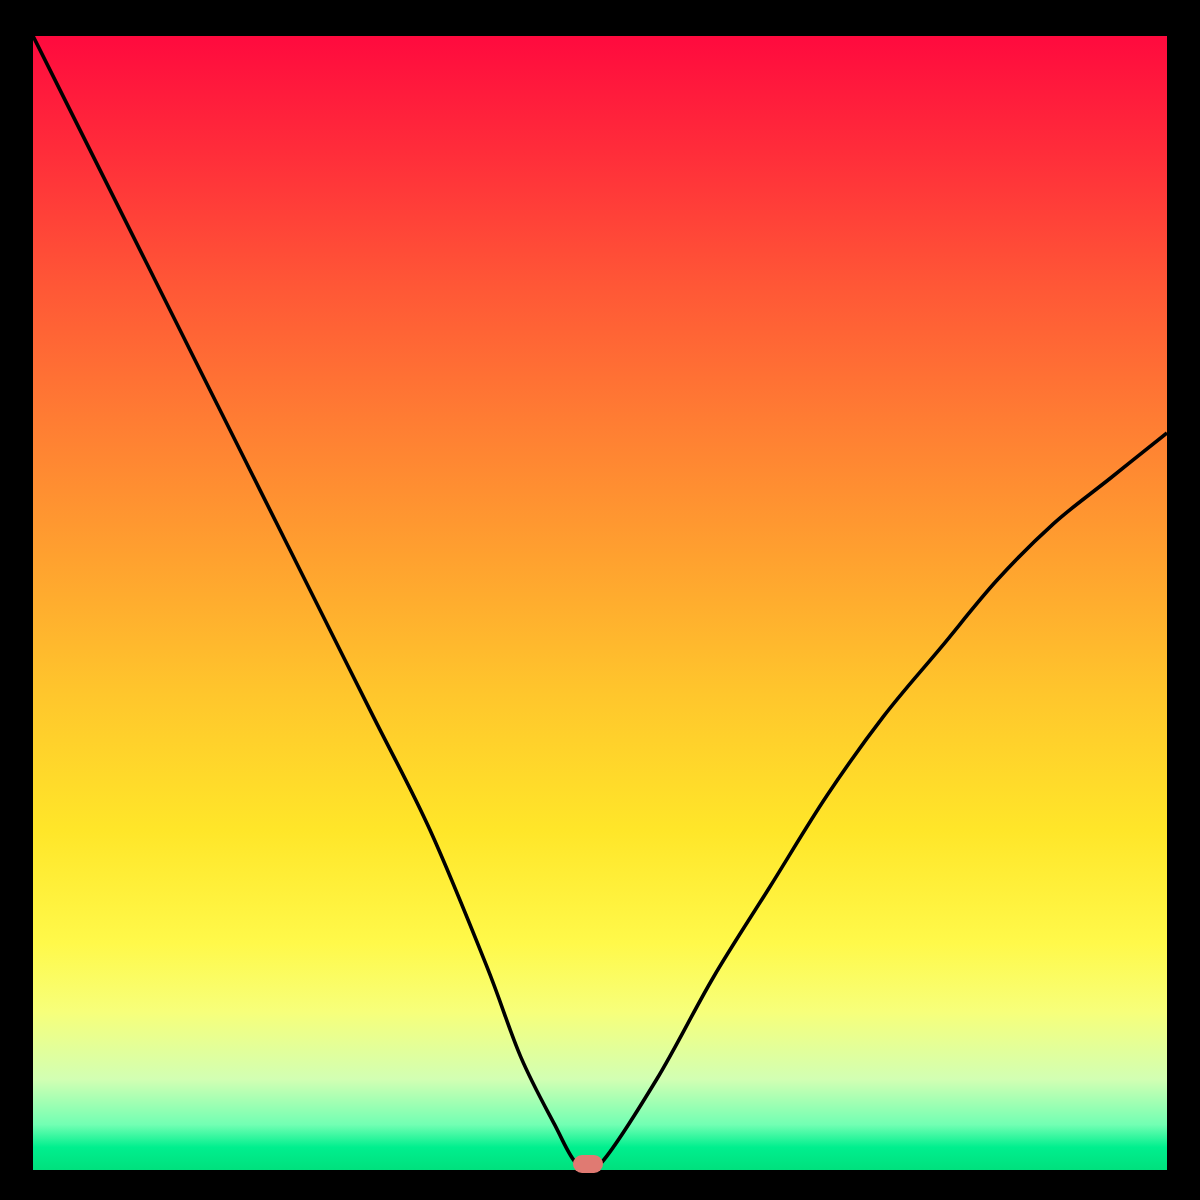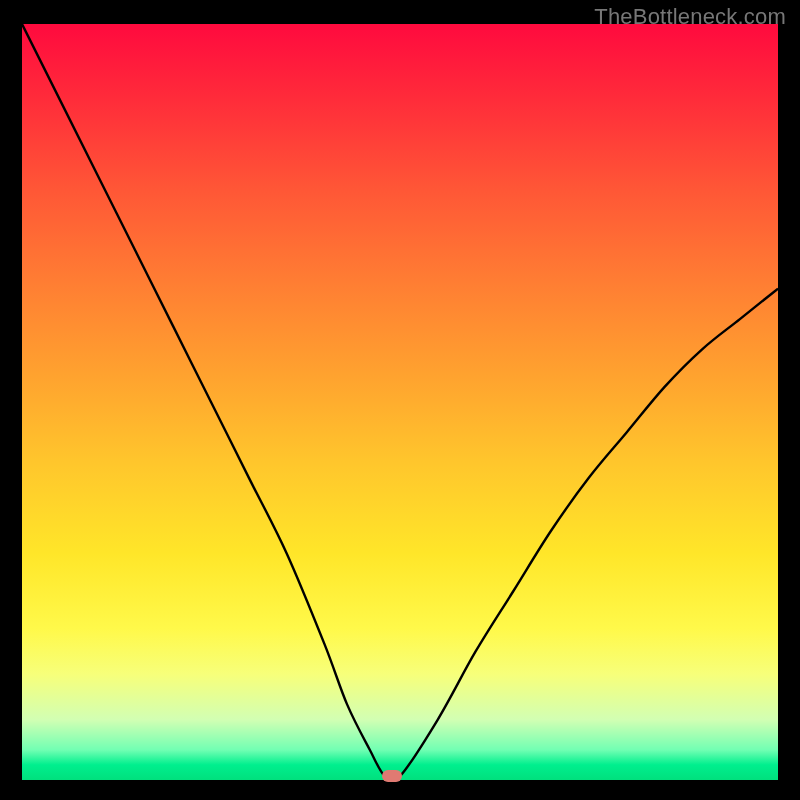--- a/index.html
+++ b/index.html
@@ -64,21 +64,20 @@
     background: #e07a72;
     transform: translate(-50%, -50%);
     z-index: 5;
   }
 </style>
 </head>
 <body>
 
 <div class="frame">
 
-  <div class="watermark">TheBottleneck.com</div>
 
   <div class="plot-area">
 
     <svg class="curve-svg" id="curve-svg" viewBox="0 0 756 756" preserveAspectRatio="none">
       <path id="curve-path" d="M 0 0 C 6.300000000000001 12.600000000000003, 25.200000000000003 50.400000000000034, 37.800000000000004 75.60000000000002 C 50.400000000000006 100.80000000000001, 63.00000000000001 125.99999999999993, 75.60000000000001 151.19999999999993 C 88.2 176.39999999999995, 100.79999999999998 201.60000000000005, 113.39999999999999 226.80000000000007 C 126 252.00000000000009, 138.60000000000002 277.20000000000005, 151.20000000000002 302.40000000000003 C 163.8 327.6, 176.4 352.8, 189 378 C 201.6 403.2, 214.2 428.4, 226.79999999999998 453.59999999999997 C 239.39999999999998 478.79999999999995, 251.99999999999994 501.48, 264.59999999999997 529.2 C 277.2 556.9200000000001, 292.32000000000005 594.72, 302.40000000000003 619.9200000000001 C 312.48 645.1200000000001, 317.52 662.76, 325.08 680.4 C 332.64 698.04, 341.46 713.79, 347.76 725.76 C 354.06 737.73, 357.84 747.8100000000001, 362.88 752.22 C 367.92 756.63, 369.18 761.6700000000001, 378 752.22 C 386.82 742.77, 403.20000000000005 716.31, 415.8 695.52 C 428.4 674.73, 440.99999999999994 648.9, 453.59999999999997 627.48 C 466.2 606.0600000000001, 478.80000000000007 587.16, 491.40000000000003 567 C 504 546.84, 516.5999999999999 525.42, 529.1999999999999 506.52 C 541.8 487.62, 554.4 469.97999999999996, 567 453.59999999999997 C 579.6 437.21999999999997, 592.2 423.36, 604.8000000000001 408.24 C 617.4000000000001 393.12, 630 376.74, 642.6 362.88 C 655.2 349.02, 667.8 336.42, 680.4 325.08000000000004 C 693 313.74000000000007, 705.5999999999999 304.9200000000001, 718.1999999999999 294.84000000000003 C 730.8 284.76, 749.7 269.64, 756 264.59999999999997" fill="none" stroke="#000" stroke-width="2.4"></path>
     </svg>
 
     <div class="marker" id="min-marker" style="left: 370.44px; top: 752.22px;"></div>
 
   </div>

